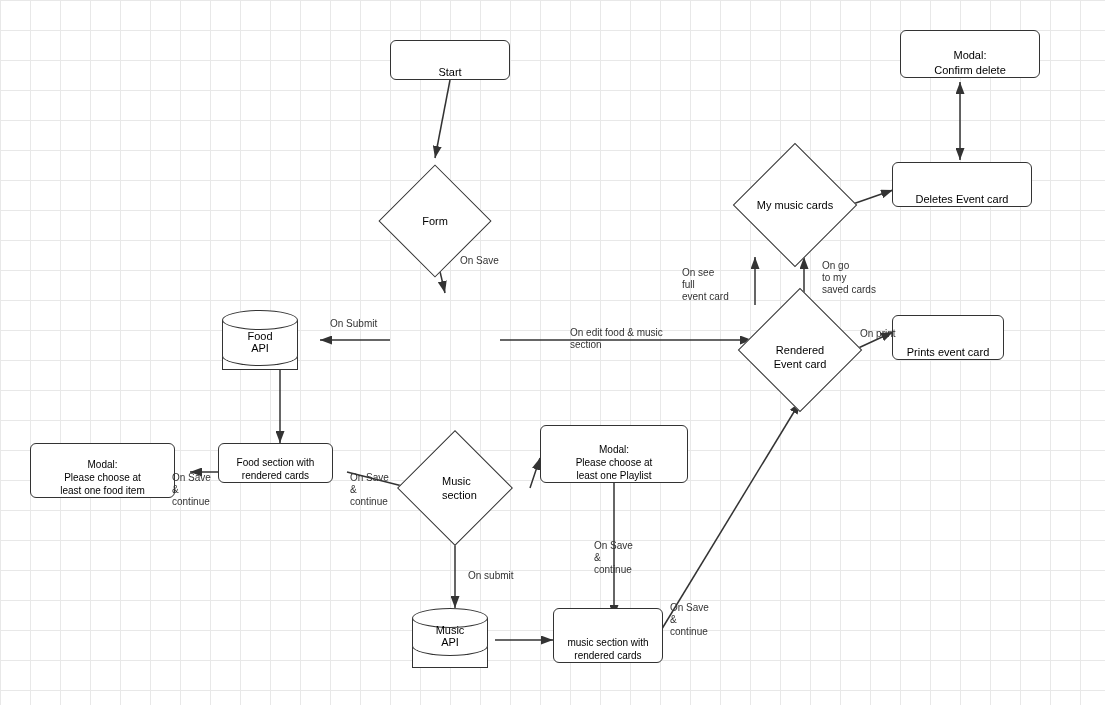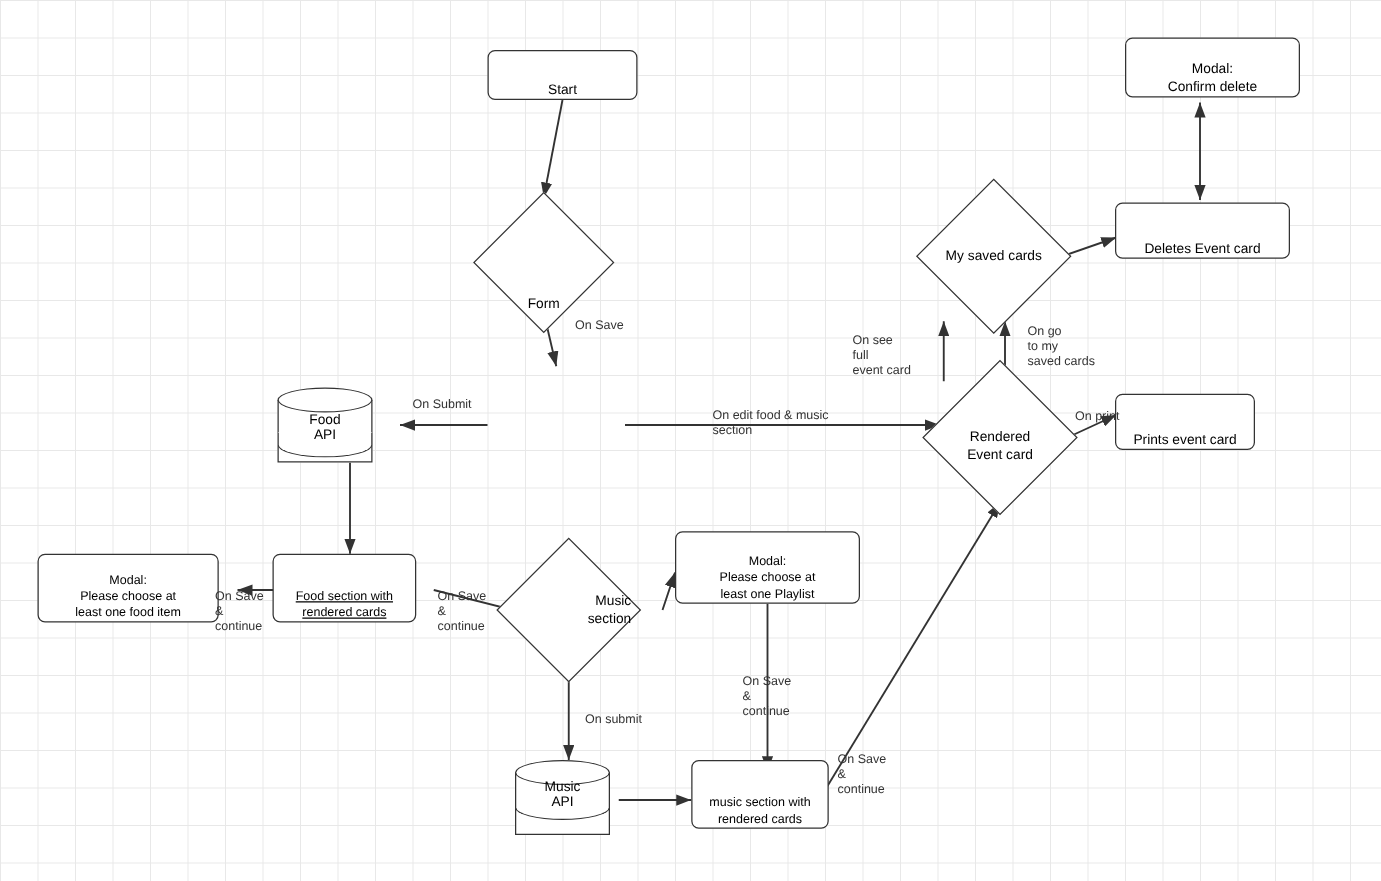--- a/index.html
+++ b/index.html
@@ -96,50 +96,50 @@
     <line x1="850" y1="205" x2="893" y2="190" stroke="#333" stroke-width="1.5" marker-end="url(#arrowhead)"></line>
 
     <line x1="960" y1="160" x2="960" y2="82" stroke="#333" stroke-width="1.5" marker-start="url(#arrowhead-rev)" marker-end="url(#arrowhead)"></line>
 
   </svg>
 
   <div class="node node-rect" style="left:390px; top:40px; width:120px; height:40px;">
     <span>Start</span>
   </div>
 
-  <div class="node" style="left:390px; top:160px; width:90px; height:90px;align-items:flex-end;">
+  <div class="node" style="left:390px; top:176px; width:90px; height:90px;">
     <div style="width:80px; height:80px; border:1.5px solid #333; background:#fff; transform:rotate(45deg); position:absolute;"></div>
     <div class="diamond-text" style="position:relative; z-index:1; transform:rotate(0deg);">
       <span>Form</span>
     </div>
   </div>
 
 
   <div style="position:absolute; left:222px; top:310px; width:76px; height:56px;">
     <div style="position:absolute; top:10px; left:0; width:76px; height:50px; border:1.5px solid #333; background:#fff; border-radius:0;"></div>
     <div style="position:absolute; top:0; left:0; width:76px; height:20px; border:1.5px solid #333; background:#fff; border-radius:50%; z-index:2;"></div>
     <div style="position:absolute; bottom:0; left:0; width:76px; height:20px; border-top:none; border:1.5px solid #333; background:#fff; border-radius:0 0 50% 50%; z-index:1; border-top:none;"></div>
     <div style="position:absolute; top:50%; left:50%; transform:translate(-50%,-50%); z-index:3; text-align:center; font-size:11px; margin-top:4px;">
       <span>Food API</span>
     </div>
   </div>
 
-  <div class="node node-rect" style="left:218px; top:443px; width:115px; height:55px;text-decoration:underline;">
+  <div class="node node-rect" style="left:218px; top:443px; width:115px; height:40px;">
     <span style="font-size:10px;">Food section with rendered cards</span>
   </div>
 
   <div class="node node-rect" style="left:30px; top:443px; width:145px; height:55px;">
     <span style="font-size:10px; white-space:pre-line;">Modal:
 Please choose at
 least one food item</span>
   </div>
 
   <div class="node" style="left:405px; top:440px; width:100px; height:96px;">
     <div style="width:82px; height:82px; border:1.5px solid #333; background:#fff; transform:rotate(45deg); position:absolute;"></div>
-    <div style="position:relative; z-index:1; text-align:right;padding-left:37px;">
+    <div style="position:relative; z-index:1; text-align:left;padding-left:37px;">
       <span>Music section</span>
     </div>
   </div>
 
   <div class="node node-rect" style="left:540px; top:425px; width:148px; height:58px;">
     <span style="font-size:10px; white-space:pre-line;">Modal:
 Please choose at
 least one Playlist</span>
   </div>
 
@@ -160,21 +160,21 @@
     <div style="width:88px; height:88px; border:1.5px solid #333; background:#fff; transform:rotate(45deg); position:absolute;"></div>
     <div style="position:relative; z-index:1; text-align:center; white-space:pre-line;">
       <span>Rendered
 Event card</span>
     </div>
   </div>
 
   <div class="node" style="left:740px; top:150px; width:110px; height:110px;">
     <div style="width:88px; height:88px; border:1.5px solid #333; background:#fff; transform:rotate(45deg); position:absolute;"></div>
     <div style="position:relative; z-index:1; text-align:center;">
-      <span>My saved cards</span>
+      <span>My music cards</span>
     </div>
   </div>
 
   <div class="node node-rect" style="left:892px; top:162px; width:140px; height:45px;">
     <span>Deletes Event card</span>
   </div>
 
   <div class="node node-rect" style="left:892px; top:315px; width:112px; height:45px;">
     <span>Prints event card</span>
   </div>

